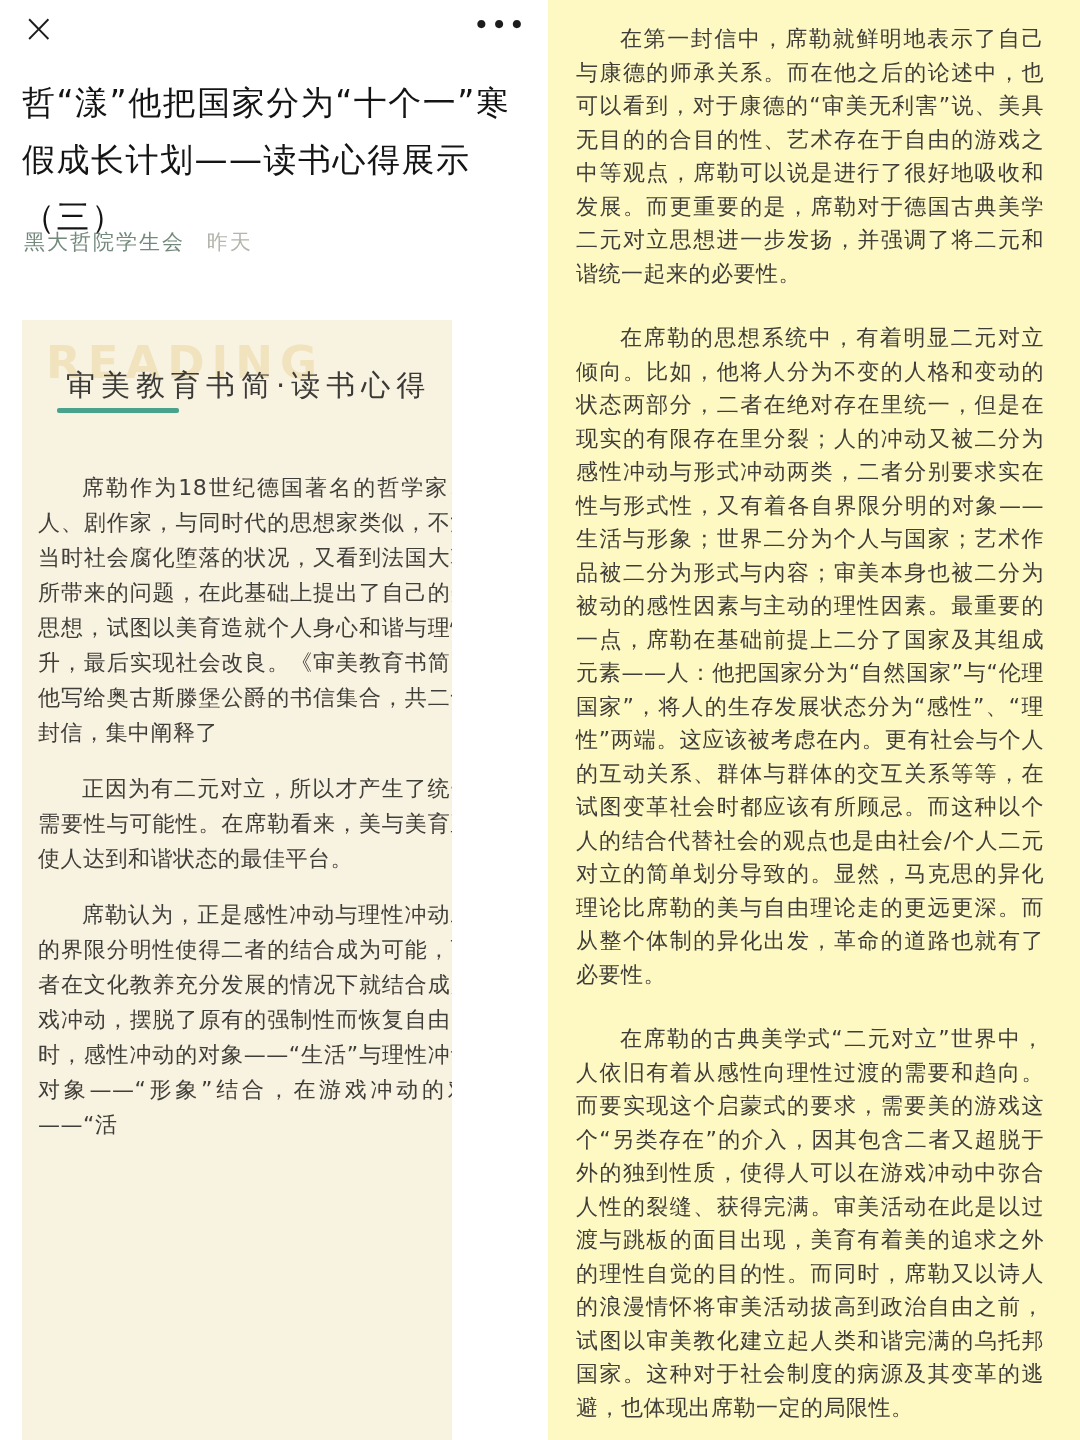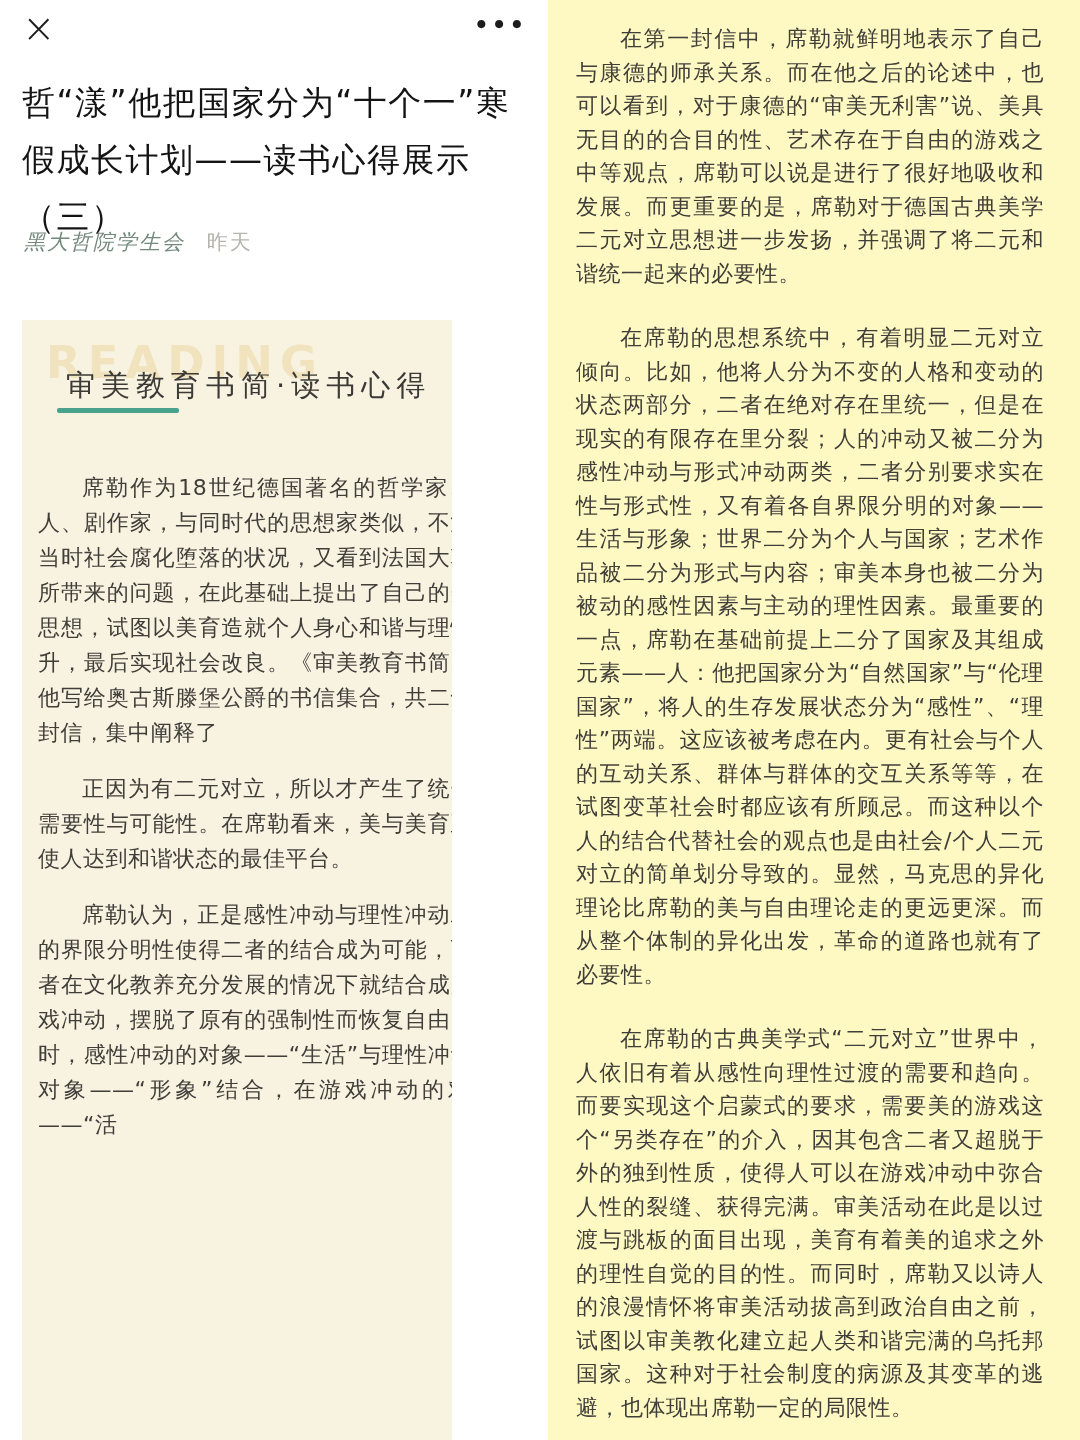--- a/index.html
+++ b/index.html
@@ -10,21 +10,21 @@
   
   .left-col{position:absolute;left:0;top:0;width:548px;height:1440px;background:#ffffff;}
   .close-btn{position:absolute;left:22px;top:6px;font-size:40px;font-weight:300;color:#1c1c1c;line-height:44px;cursor:pointer;}
   .more-btn{position:absolute;left:474px;top:12px;font-size:23px;letter-spacing:3px;color:#1c1c1c;font-weight:bold;cursor:pointer;}
   .article-title{
     position:absolute;left:22px;top:74px;width:508px;
     font-size:33px;line-height:57px;letter-spacing:1.5px;color:#141414;
     font-weight:500;
   }
   .byline{position:absolute;left:24px;top:228px;font-size:21px;letter-spacing:2px;}
-  .account-name{color:#73897c;cursor:pointer;font-style:italic;}
+  .account-name{color:#73897c;cursor:pointer;}
   .publish-time{color:#b5b5ad;margin-left:13px;}
   .left-card{
     position:absolute;left:22px;top:320px;width:430px;height:1120px;
     background:#f8f2e1;overflow:hidden;
   }
   .watermark{
     position:absolute;left:24px;top:16px;
     font-size:45px;font-weight:bold;letter-spacing:7px;color:#f0e3bd;
   }
   .section-title{

